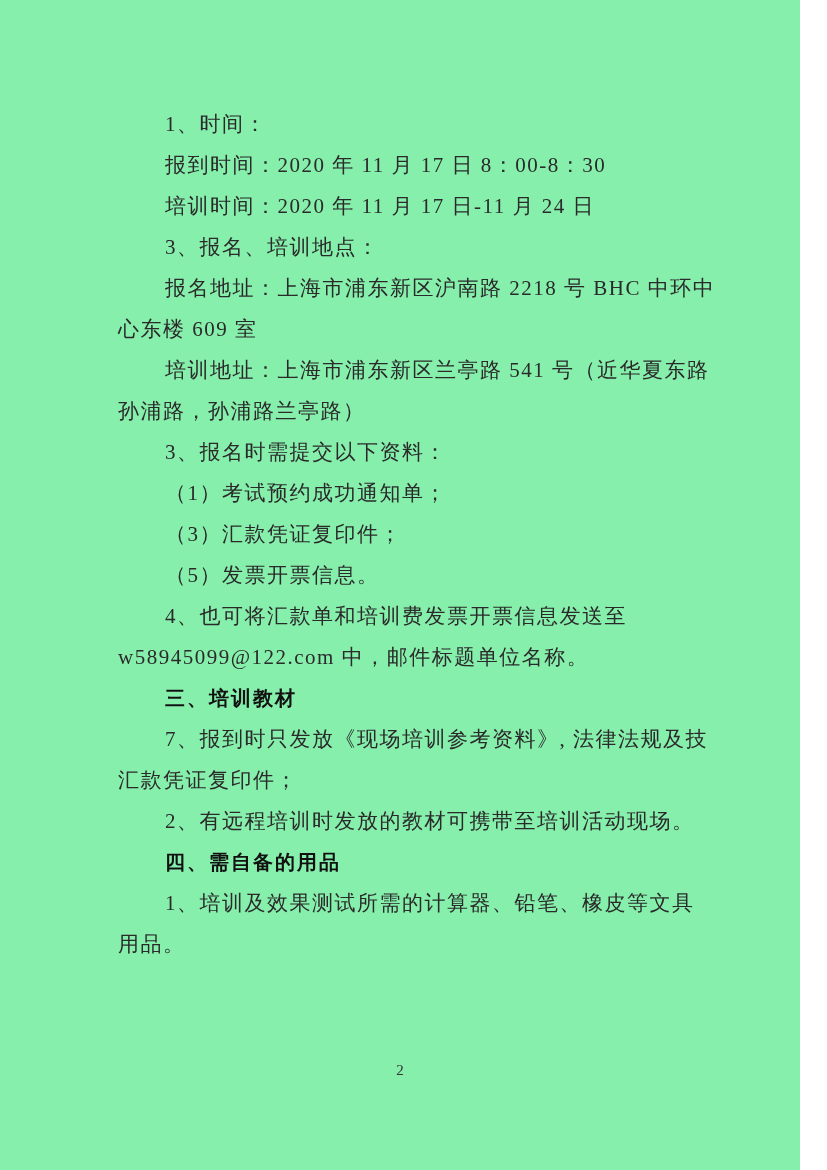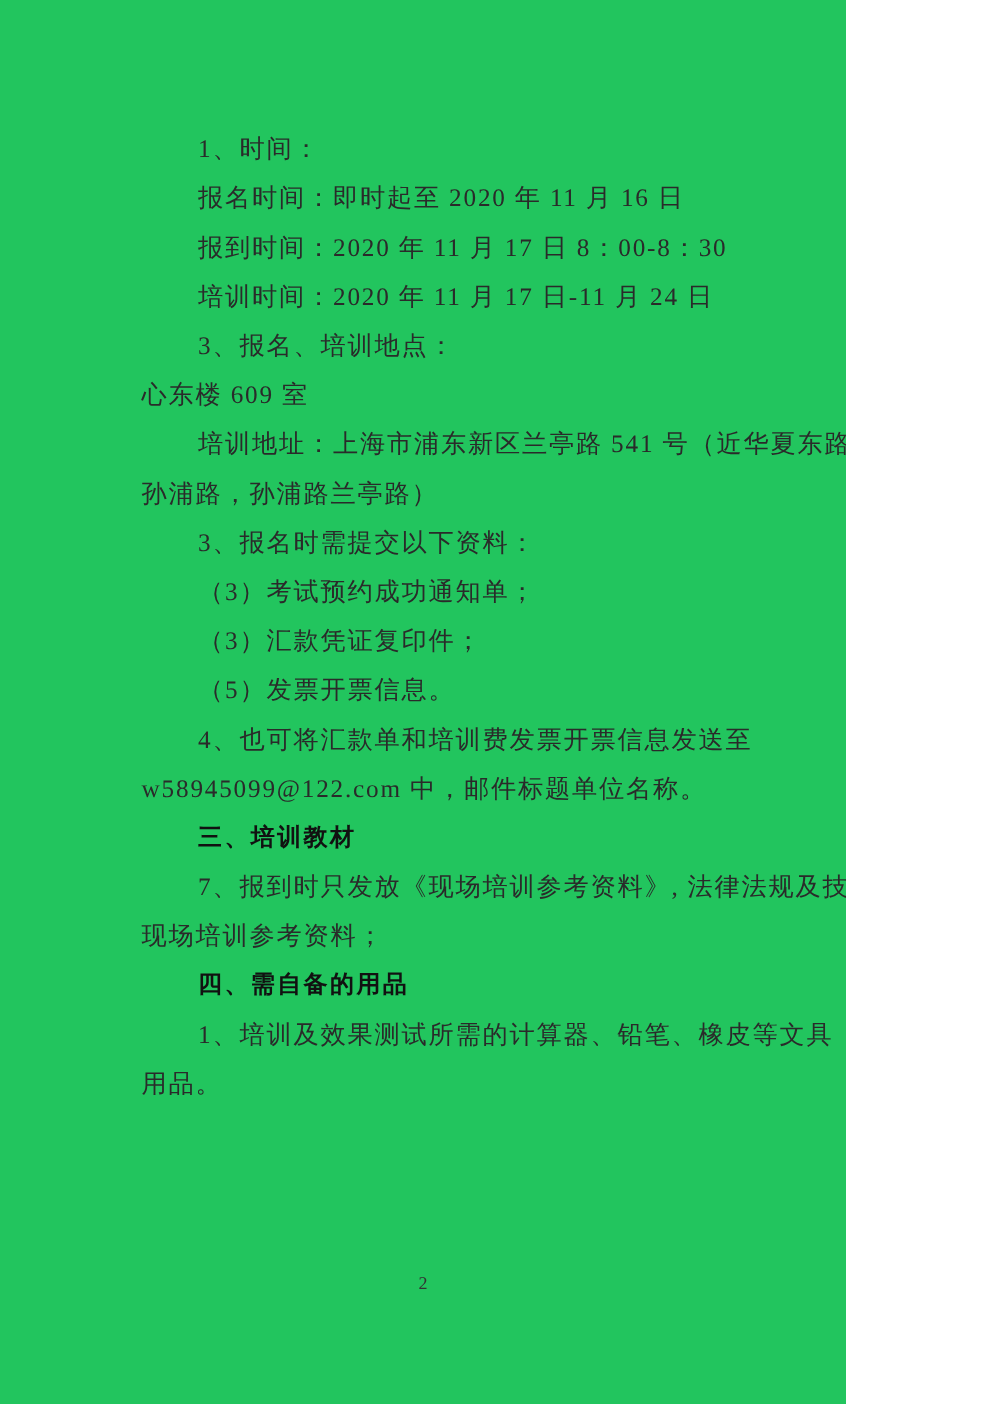--- a/index.html
+++ b/index.html
@@ -2,23 +2,23 @@
 <html><head>
 <meta charset="utf-8">
 <style>
   html, body {
     margin: 0;
     padding: 0;
     background: #ffffff;
   }
   .page {
     position: relative;
-    width: 705px;
+    width: 800px;
     height: 1170px;
-    background: #22c55e;
+    background: #86efac;
     overflow: hidden;
     font-family: "Liberation Serif", "DejaVu Serif", serif;
     color: #2a2a2a;
   }
   .content {
     position: absolute;
     left: 118px;
     top: 104px;
     width: 600px;
   }
@@ -51,34 +51,35 @@
     color: #333333;
     font-family: "Liberation Serif", "DejaVu Serif", serif;
   }
 </style>
 </head>
 <body>
 
 <div class="page">
   <div class="content">
     <div class="line indent">1、时间：</div>
-    <div class="line indent">报名时间：即时起至 2020 年 11 月 16 日</div>
     <div class="line indent">报到时间：2020 年 11 月 17 日 8：00-8：30</div>
     <div class="line indent">培训时间：2020 年 11 月 17 日-11 月 24 日</div>
     <div class="line indent">3、报名、培训地点：</div>
+    <div class="line indent">报名地址：上海市浦东新区沪南路 2218 号 BHC 中环中</div>
     <div class="line">心东楼 609 室</div>
     <div class="line indent">培训地址：上海市浦东新区兰亭路 541 号（近华夏东路</div>
     <div class="line">孙浦路，孙浦路兰亭路）</div>
     <div class="line indent">3、报名时需提交以下资料：</div>
-    <div class="line indent">（3）考试预约成功通知单；</div>
+    <div class="line indent">（1）考试预约成功通知单；</div>
     <div class="line indent">（3）汇款凭证复印件；</div>
     <div class="line indent">（5）发票开票信息。</div>
     <div class="line indent">4、也可将汇款单和培训费发票开票信息发送至</div>
     <div class="line">w58945099@122.com 中，邮件标题单位名称。</div>
     <div class="line indent heading">三、培训教材</div>
     <div class="line indent">7、报到时只发放《现场培训参考资料》, 法律法规及技</div>
-    <div class="line">现场培训参考资料；</div>
+    <div class="line">汇款凭证复印件；</div>
+    <div class="line indent">2、有远程培训时发放的教材可携带至培训活动现场。</div>
     <div class="line indent heading">四、需自备的用品</div>
     <div class="line indent">1、培训及效果测试所需的计算器、铅笔、橡皮等文具</div>
     <div class="line">用品。</div>
   </div>
   <div class="page-number">2</div>
 </div>
 
 </body></html>

